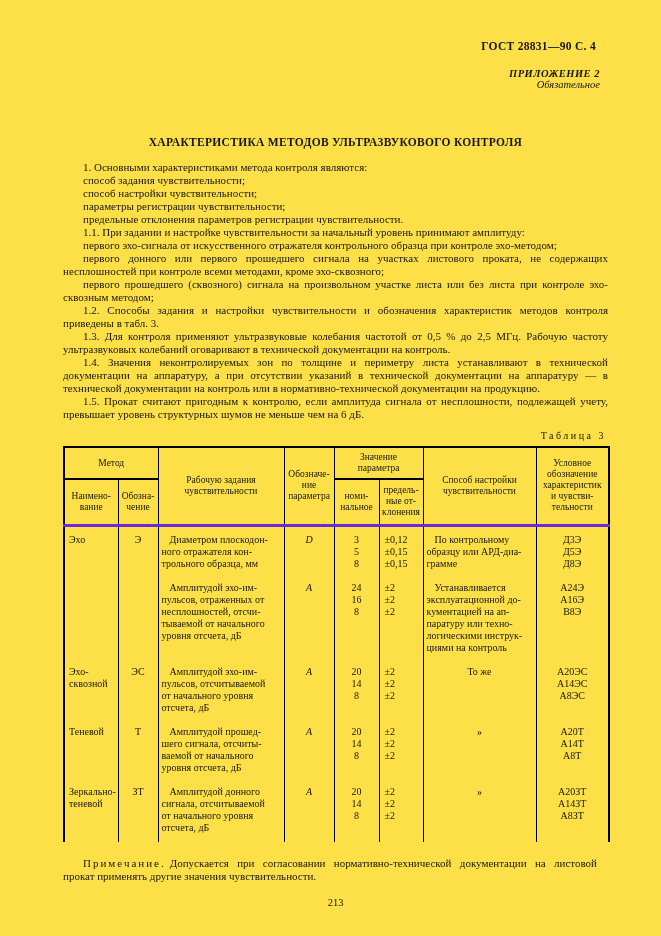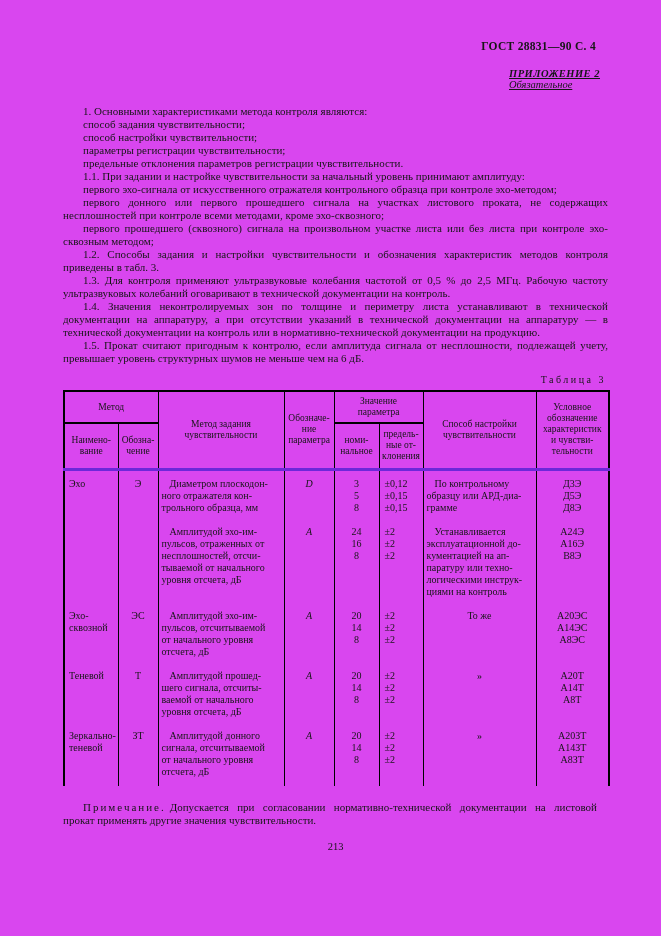--- a/index.html
+++ b/index.html
@@ -1,35 +1,35 @@
 <!DOCTYPE html>
 <html lang="ru"><head>
 <meta charset="utf-8">
 <style>
   html,body { margin:0; padding:0; background:#fff; }
   .sheet {
     position:relative;
     width:661px; height:936px;
-    background:#d946ef;
+    background:#fde047;
     color:#161616;
     font-family:"Liberation Serif", serif;
     overflow:hidden;
     box-sizing:border-box;
   }
   .content { padding:40px 53px 0 63px; }
 
   .gost-header {
     text-align:right;
     font-weight:bold;
     font-size:11.5px;
     padding-right:12px;
     letter-spacing:0.3px;
   }
   .annex-wrap { text-align:right; margin-top:16px; padding-right:8px; }
-  .annex-block { display:inline-block; text-align:left;text-decoration:underline; }
+  .annex-block { display:inline-block; text-align:right; }
   .annex-title { font-style:italic; font-weight:bold; font-size:10.5px; letter-spacing:0.5px; }
   .annex-sub   { font-style:italic; font-size:10.5px; }
 
   .doc-title {
     text-align:center;
     font-weight:bold;
     font-size:11.5px;
     margin-top:44px;
     letter-spacing:0.3px;
   }
@@ -118,20 +118,21 @@
 
     <div class="gost-header">ГОСТ 28831—90 С. 4</div>
 
     <div class="annex-wrap">
       <div class="annex-block">
         <div class="annex-title">ПРИЛОЖЕНИЕ 2</div>
         <div class="annex-sub">Обязательное</div>
       </div>
     </div>
 
+    <div class="doc-title">ХАРАКТЕРИСТИКА МЕТОДОВ УЛЬТРАЗВУКОВОГО КОНТРОЛЯ</div>
 
     <div class="paras">
       <p class="para">1. Основными характеристиками метода контроля являются:</p>
       <p class="para">способ задания чувствительности;</p>
       <p class="para">способ настройки чувствительности;</p>
       <p class="para">параметры регистрации чувствительности;</p>
       <p class="para">предельные отклонения параметров регистрации чувствительности.</p>
       <p class="para">1.1. При задании и настройке чувствительности за начальный уровень принимают амплитуду:</p>
       <p class="para">первого эхо-сигнала от искусственного отражателя контрольного образца при контроле эхо-методом;</p>
       <p class="para">первого донного или первого прошедшего сигнала на участках листового проката, не содержащих несплошностей при контроле всеми методами, кроме эхо-сквозного;</p>
@@ -151,21 +152,21 @@
           <col style="width:126px">
           <col style="width:50px">
         <col style="width:45px">
           <col style="width:44px">
           <col style="width:113px">
           <col style="width:73px">
       </colgroup>
       <thead>
         <tr class="h1">
           <th colspan="2" class="split">Метод</th>
-          <th rowspan="2">Метод задания
+          <th rowspan="2">Рабочую задания
 чувствительности</th>
           <th rowspan="2">Обозначе-
 ние
 параметра</th>
           <th colspan="2" class="split">Значение
 параметра</th>
           <th rowspan="2">Способ настройки
 чувствительности</th>
           <th rowspan="2">Условное
 обозначение

